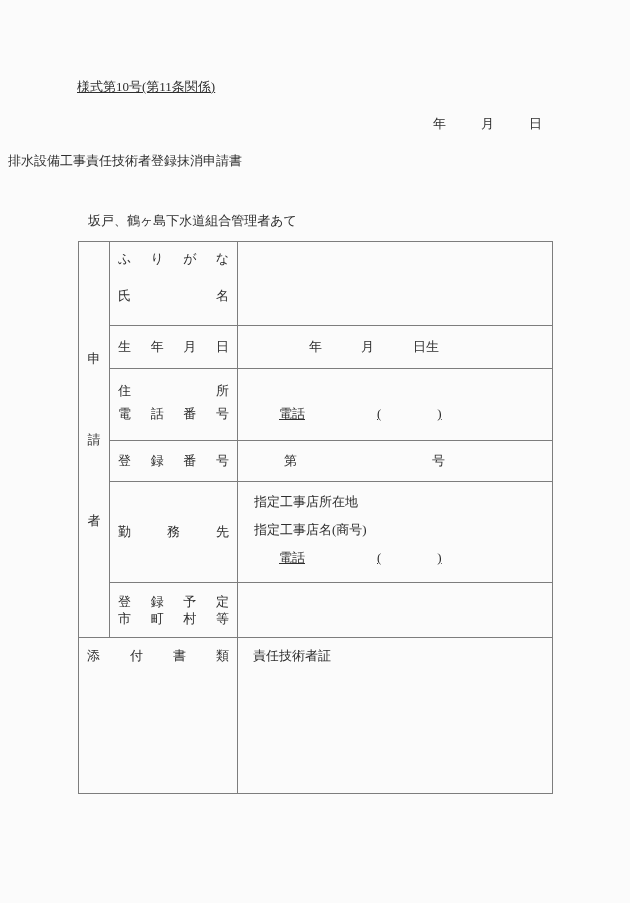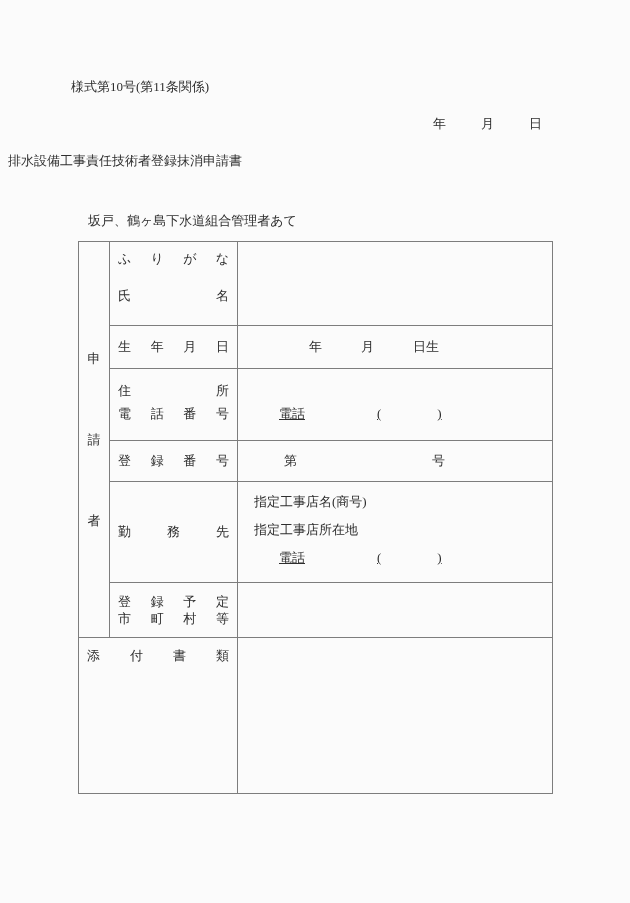--- a/index.html
+++ b/index.html
@@ -4,21 +4,21 @@
 <style>
   * { margin:0; padding:0; box-sizing:border-box; }
   html,body { width:630px; height:903px; }
   body {
     background:#fbfbfb;
     font-family:"Liberation Serif","DejaVu Serif",serif;
     font-size:13px; line-height:14px; color:#2e2e2e;
   }
   .page { position:relative; width:630px; height:903px; overflow:hidden; }
 
-  .form-number { position:absolute; left:71px; top:80px; }
+  .form-number { position:absolute; left:77px; top:80px;text-decoration:underline; }
   .date-line   { position:absolute; left:433px; top:117px; display:flex; gap:35px; }
   .doc-title   { position:absolute; left:8px; top:154px; width:100%; }
   .addressee   { position:absolute; left:88px; top:214px; }
 
   .form-table {
     position:absolute; left:78px; top:241px; width:475px; height:553px;
     display:grid;
     grid-template-columns:31px 128px 1fr;
     grid-template-rows:84px 43px 72px 41px 101px 55px 1fr;
     border:1px solid #7d7d7d;
@@ -148,22 +148,22 @@
     </div>
 
     <div class="lc r5l">
       <div class="jl">
           <span>勤</span>
           <span>務</span>
           <span>先</span>
         </div>
     </div>
     <div class="vc r5v">
+      <div class="ind">指定工事店所在地</div>
       <div class="ind">指定工事店名(商号)</div>
-      <div class="ind">指定工事店所在地</div>
       <div class="tel-line">
         <span>電話</span>
         <span class="po">(</span>
         <span class="pc">)</span>
       </div>
     </div>
 
     <div class="lc r6l">
       <div class="jl">
           <span>登</span>
@@ -181,15 +181,18 @@
     <div class="vc"></div>
 
     <div class="r7l">
       <div class="jl">
           <span>添</span>
           <span>付</span>
           <span>書</span>
           <span>類</span>
         </div>
     </div>
+    <div class="r7v">
+      <span>責任技術者証</span>
+    </div>
 
   </div>
 </div>
 
 </body></html>

